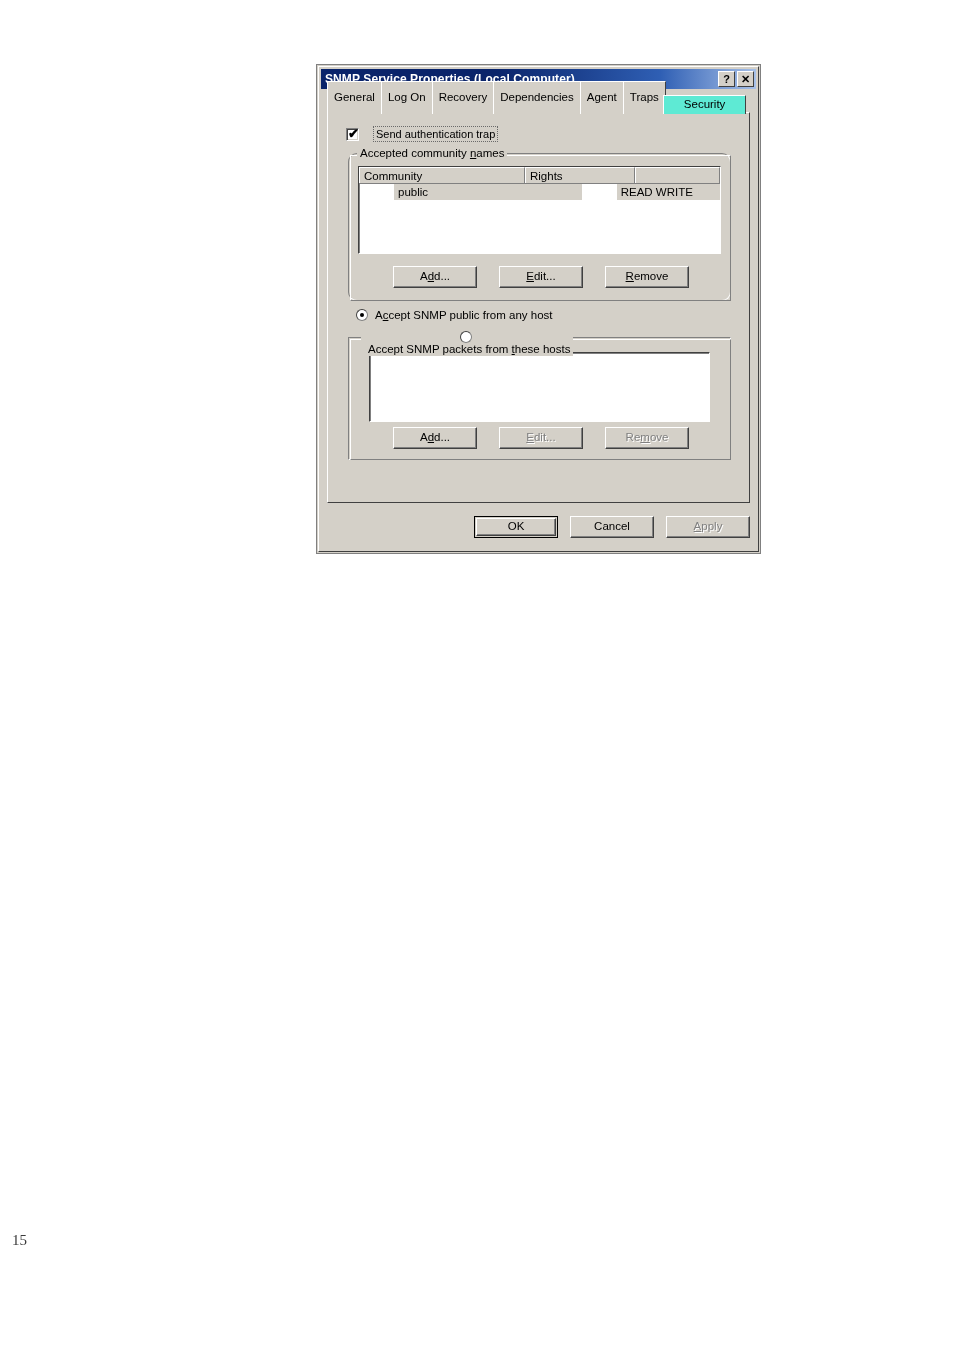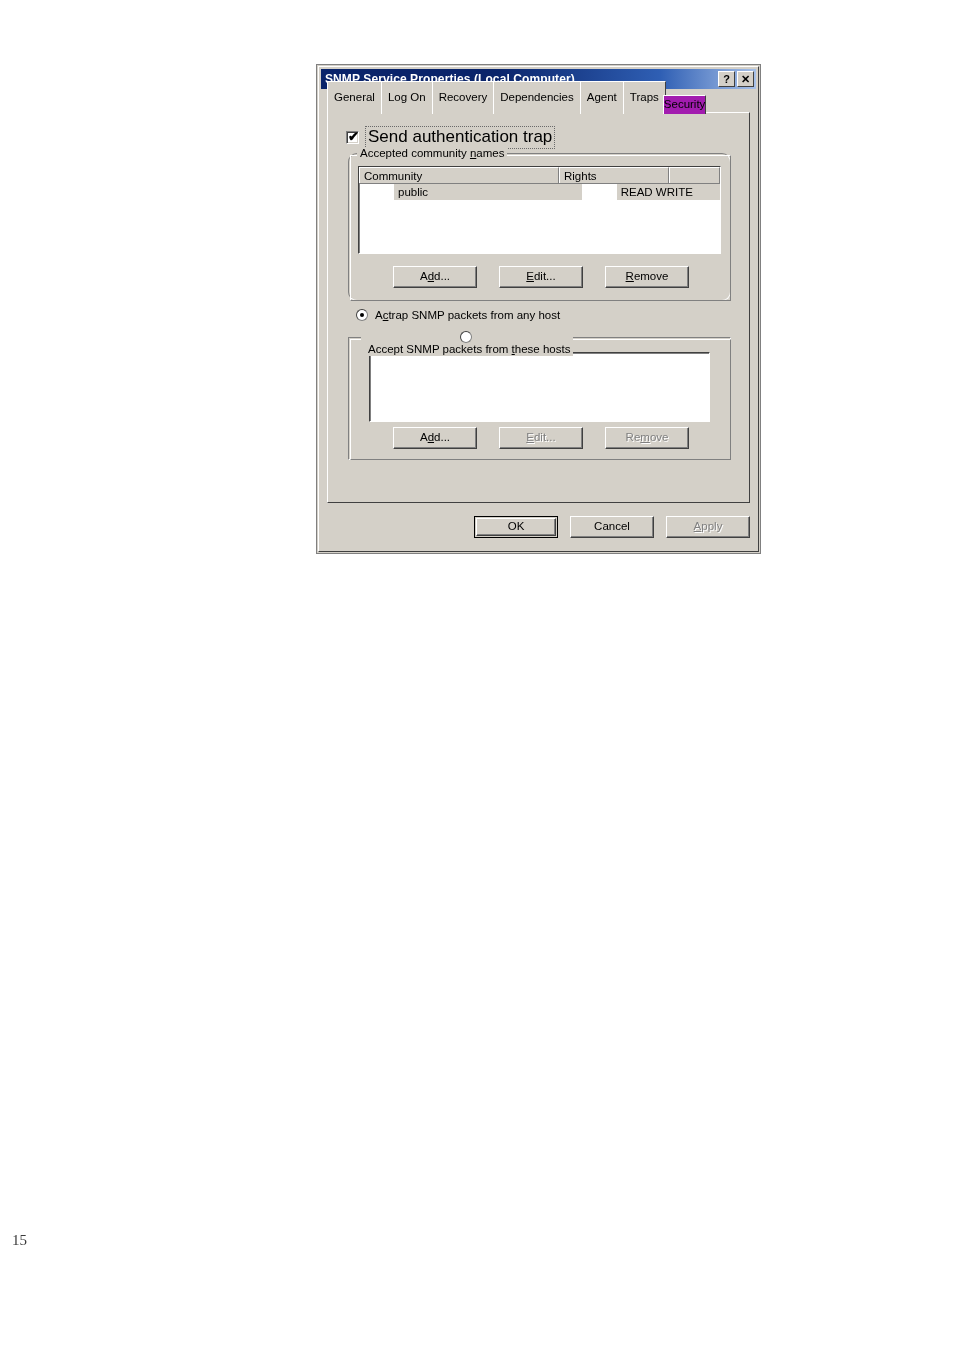--- a/index.html
+++ b/index.html
@@ -100,22 +100,22 @@
     color: #000000;
     display: flex;
     align-items: center;
     white-space: nowrap;
     line-height: 1;
   }
   .tab.active {
     height: 19px;
     margin-left: -2px;
     margin-right: -3px;
-    padding: 0 0;
-    background: #a21caf;
+    padding: 0 20px;
+    background: #5eead4;
     border-top: 1px solid #ffffff;
     border-left: 1px solid #ffffff;
     border-right: 1px solid #404040;
     position: relative;
     z-index: 6;
   }
 
   
   .tabpanel {
     position: absolute;
@@ -154,23 +154,23 @@
   }
   .checkbox .tick {
     position: absolute;
     left: 1px; top: -2px;
     font-size: 13px;
     line-height: 13px;
     color: #000000;
     font-weight: bold;
   }
   .chk-label {
-    font-size: 17px;
-    color: #000000;
-    margin-left: 6px;
+    font-size: 11px;
+    color: #000000;
+    margin-left: 14px;
     padding: 1px 2px;
     border: 1px dotted #6a6a6a;
     white-space: nowrap;
     line-height: 1.1;
   }
 
   
   .groupbox {
     position: absolute;
     border: 1px solid #808080;
@@ -235,21 +235,21 @@
     border-bottom: none;
     box-sizing: border-box;
     font-size: 11.5px;
     color: #000000;
     display: flex;
     align-items: center;
     padding-left: 4px;
     overflow: hidden;
     white-space: nowrap;
   }
-  .lv-col.c0 { width: 200px; }
+  .lv-col.c0 { width: 166px; }
   .lv-col.c1 { width: 110px; }
   .lv-col.c2 { flex: 1; }
   .lv-row {
     display: flex;
     height: 16px;
     align-items: center;
   }
   .lv-cell {
     font-size: 11.5px;
     color: #000000;
@@ -465,21 +465,21 @@
               <span class="acc">R</span>
               <span>emove</span>
             </button>
         </div>
       </div>
 
       <div class="radio-row" id="radio-any">
         <div class="radio">
             <span class="dot"></span>
           </div>
-        <span class="radio-label"><span>A</span><span class="acc">c</span><span>trap SNMP packets from any host</span></span>
+        <span class="radio-label"><span>A</span><span class="acc">c</span><span>cept SNMP public from any host</span></span>
       </div>
 
       <div class="groupbox" id="gb-hosts">
         <div class="radio-in-gb">
           <div class="radio"></div>
           <span class="radio-label"><span>Accept SNMP packets from </span><span class="acc">t</span><span>hese hosts</span></span>
         </div>
 
         <div class="hostbox"></div>
 

